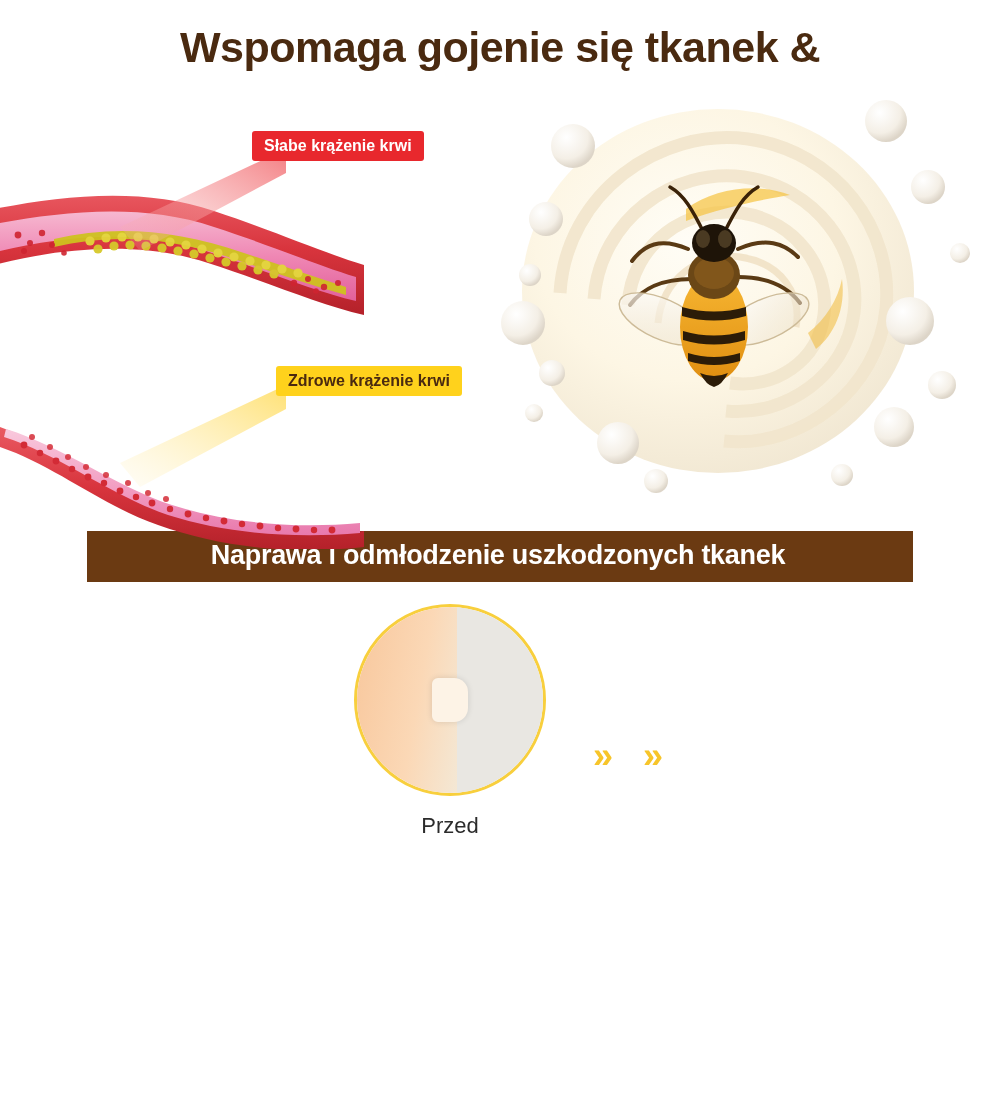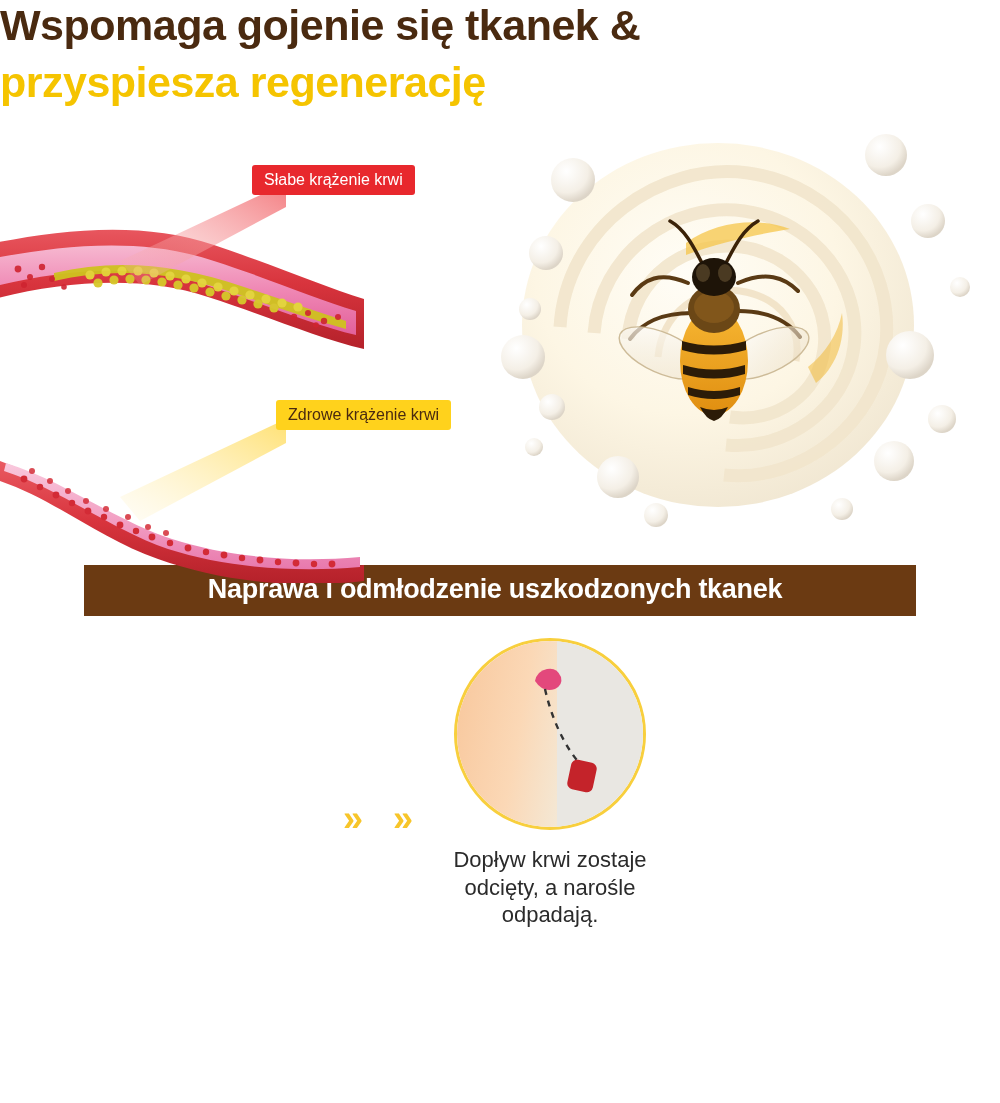--- a/index.html
+++ b/index.html
@@ -10,21 +10,22 @@
   body {
     width: 1000px;
     height: 1103px;
     position: relative;
     font-family: "Liberation Sans", sans-serif;
     overflow: hidden;
   }
 
   
   .headline {
-    text-align: left;
+    padding-top: 22px;
+    text-align: center;
     line-height: 1.18;
   }
   .headline .line1 {
     display: block;
     font-size: 43px;
     font-weight: bold;
     color: #4a2a10;
     letter-spacing: -0.5px;
   }
   .headline .line2 {
@@ -48,21 +49,21 @@
     position: absolute;
     left: 0;
     top: 0;
     width: 500px;
     height: 430px;
   }
 
   .label-chip {
     position: absolute;
     font-size: 16px;
-    font-weight: normal;
+    font-weight: bold;
     padding: 6px 12px;
     border-radius: 3px;
     white-space: nowrap;
     z-index: 5;
   }
   .chip-red {
     background: #e8282d;
     color: #ffffff;
     left: 252px;
     top: 48px;
@@ -90,21 +91,21 @@
 
   
   .section-bar {
     width: 822px;
     margin: 18px auto 0 auto;
     background: #6b3a12;
     color: #ffffff;
     font-size: 27px;
     font-weight: bold;
     text-align: center;
-    padding: 9px 10px 11px 0;
+    padding: 9px 4px 11px 0;
     letter-spacing: -0.3px;
   }
 
   
   .steps {
     margin-top: 22px;
     display: flex;
     align-items: flex-start;
     justify-content: center;
     gap: 0px;
@@ -171,21 +172,20 @@
     font-size: 22px;
     color: #2b2b2b;
     line-height: 1.25;
   }
 </style>
 </head>
 <body>
 
 <div class="headline">
   <span class="line1">Wspomaga gojenie się tkanek &amp;</span>
-  <span class="line2">przyspiesza regenerację</span>
 </div>
 
 <div class="band">
 
   <div class="vessel-area">
 
     <svg class="pointer" style="left:100px; top:60px;" width="190" height="110" viewBox="0 0 190 110">
       <defs>
         <linearGradient id="redfade" x1="1" y1="0" x2="0" y2="1">
           <stop offset="0%" stop-color="#f3777b" stop-opacity="0.95"></stop>
@@ -412,31 +412,27 @@
         <circle cx="352" cy="392" r="11" fill="url(#beadG)"></circle>
       </g>
     </svg>
   </div>
 </div>
 
 <div class="section-bar">Naprawa i odmłodzenie uszkodzonych tkanek</div>
 
 <div class="steps">
 
-
-  <div class="arrow">»</div>
-
-
-  <div class="arrow">»</div>
-
   <div class="step">
     <div class="circle">
       <div class="skin"></div>
       <div class="skin-light"></div>
-      <svg style="position:absolute; left:0; top:0;" width="186" height="186" viewBox="0 0 186 186">
-        <path d="M78,40 q2,-10 12,-12 q10,-2 14,8 q2,8 -6,12 q-12,4 -20,-8 Z" fill="#e3487c"></path>
-        <path d="M88,48 C96,84 112,112 126,126" stroke="#333" stroke-width="2.4" stroke-dasharray="6 6" fill="none"></path>
-        <rect x="112" y="120" width="26" height="30" rx="6" fill="#c4232a" transform="rotate(12 125 135)"></rect>
-      </svg>
+      <div class="wart wart-pale"></div>
     </div>
-    <div class="caption">Dopływ krwi zostaje odcięty, a narośle odpadają.</div>
+    <div class="caption">Przed</div>
   </div>
+
+  <div class="arrow">»</div>
+
+
+  <div class="arrow">»</div>
+
 </div>
 
 </body></html>

